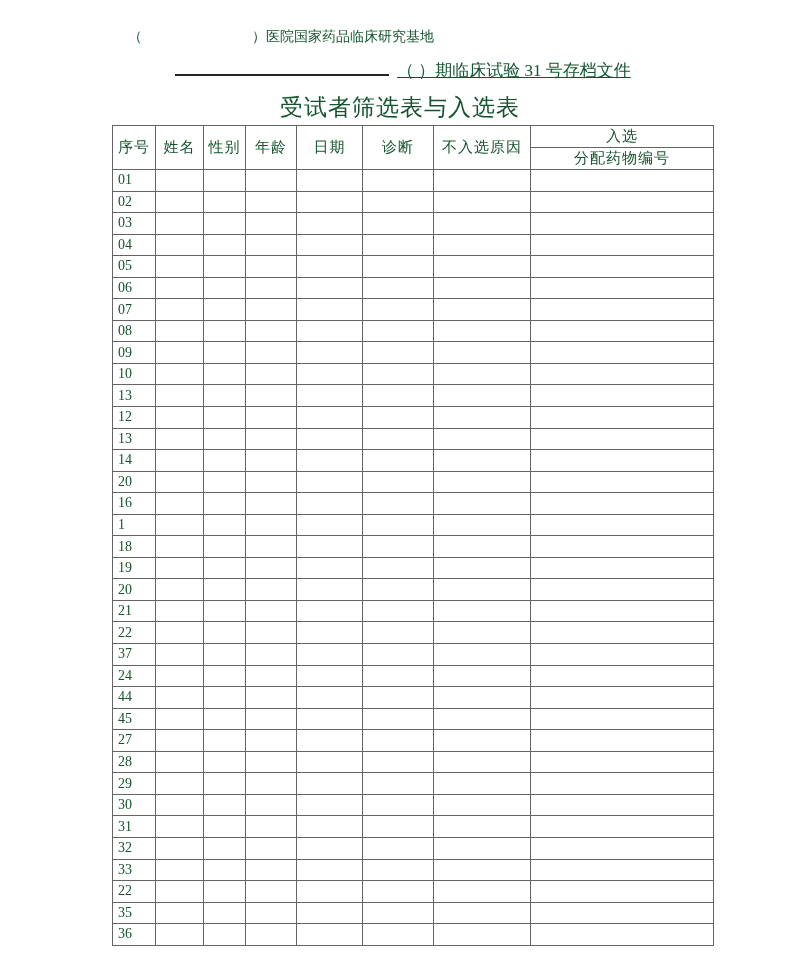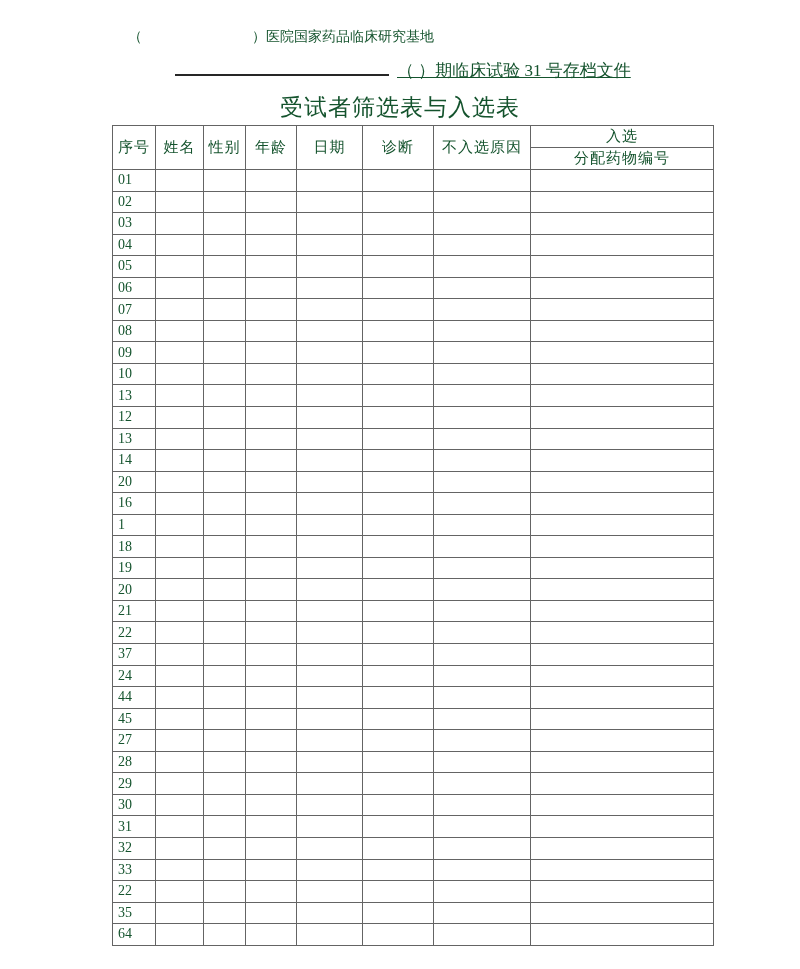--- a/index.html
+++ b/index.html
@@ -502,21 +502,21 @@
       <td></td>
       <td></td>
       <td></td>
       <td></td>
       <td></td>
       <td></td>
       <td></td>
     </tr>
 
     <tr>
-      <td class="row-num">64</td>
+      <td class="row-num">36</td>
       <td></td>
       <td></td>
       <td></td>
       <td></td>
       <td></td>
       <td></td>
       <td></td>
     </tr>
   </tbody>
   </table>

